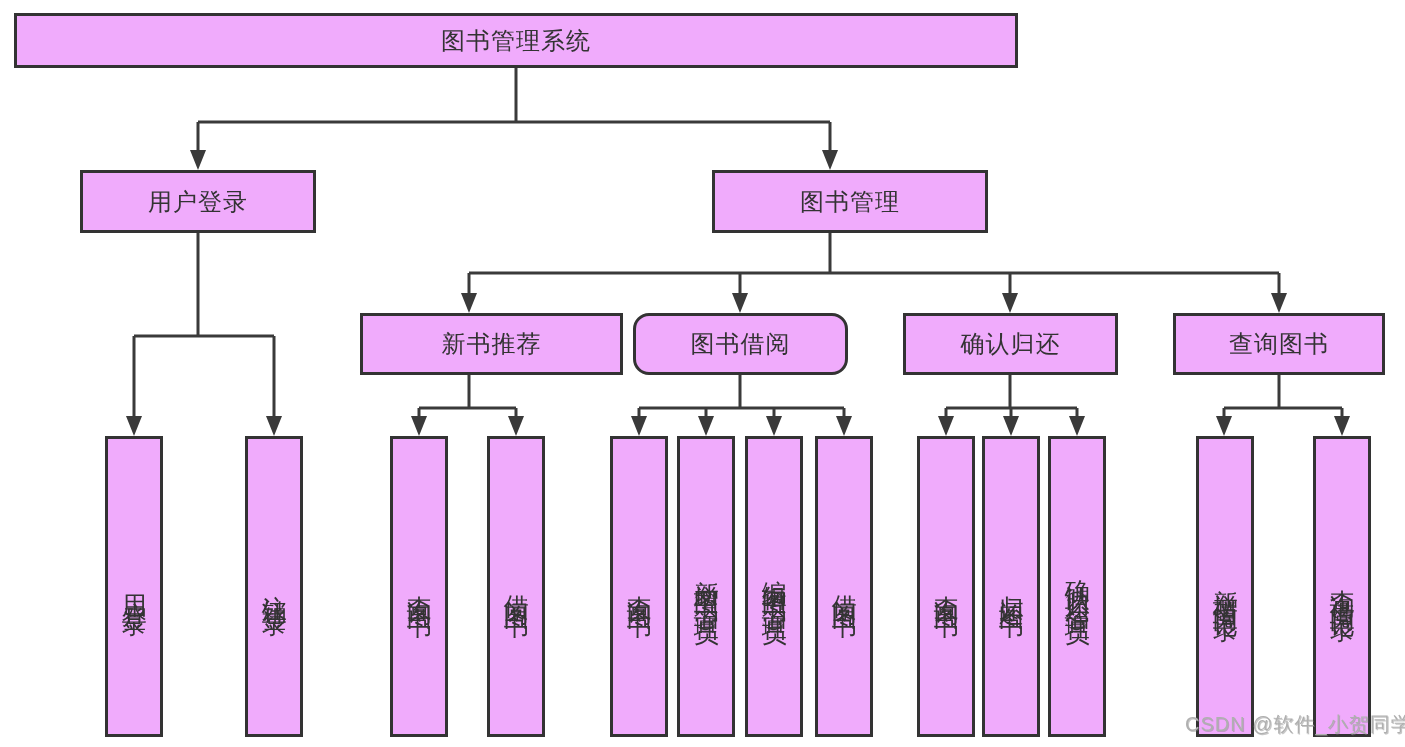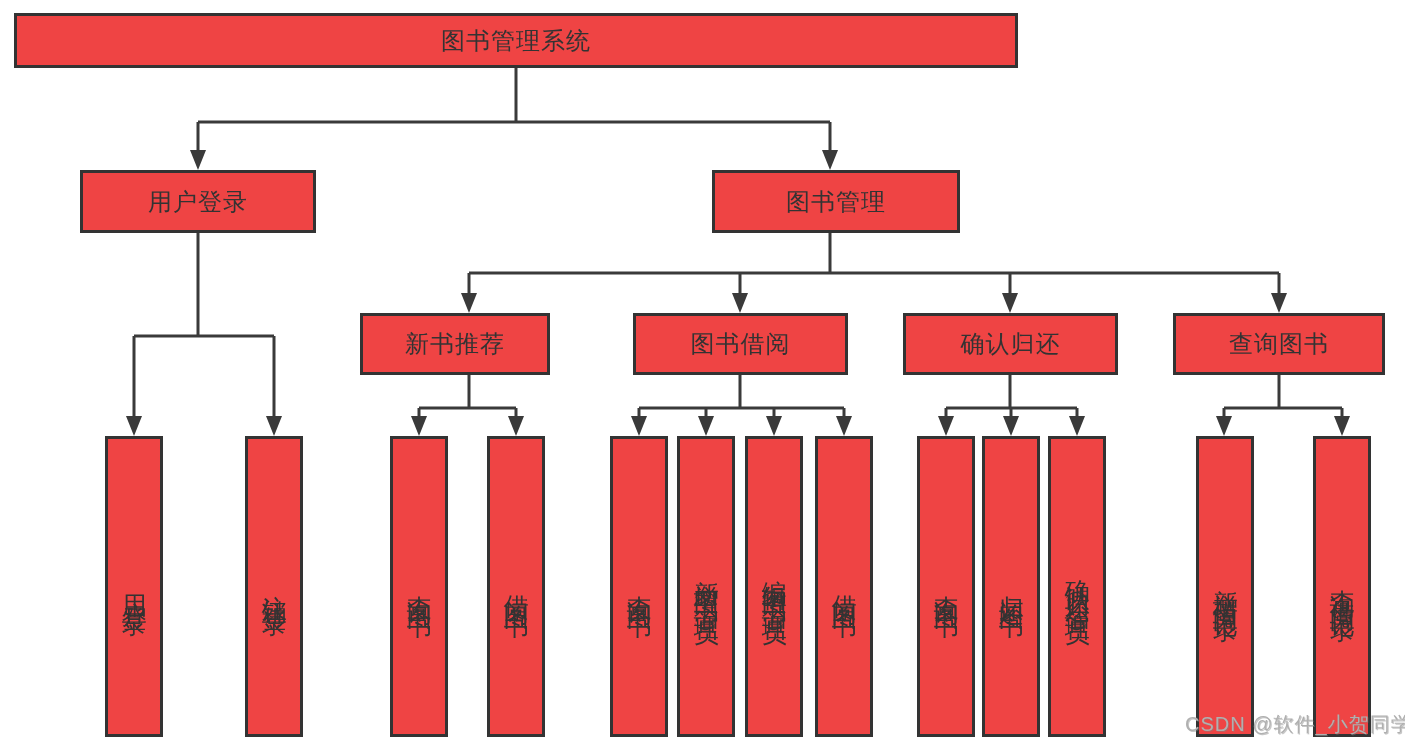--- a/index.html
+++ b/index.html
@@ -7,21 +7,21 @@
     position:relative;
     width:1405px;height:747px;
     font-family:"Liberation Sans","DejaVu Sans",sans-serif;
     color:#333333;
     overflow:hidden;
   }
   #canvas{position:absolute;inset:0;}
   svg.wires{position:absolute;left:0;top:0;z-index:1;}
   .node{
     position:absolute;
-    background:#ef4444;
+    background:#f0abfc;
     border:3px solid #333333;
     box-sizing:border-box;
     display:flex;
     align-items:center;
     justify-content:center;
     z-index:2;
   }
   .node .label{
     color:#333333;
     letter-spacing:1px;
@@ -90,28 +90,28 @@
     </g>
   </svg>
 
   <div class="node root hbox" style="left:14px;top:13px;width:1004px;height:55px;">
     <span class="label">图书管理系统</span>
   </div>
 
   <div class="node hbox" style="left:80px;top:170px;width:236px;height:63px;">
     <span class="label">用户登录</span>
   </div>
-  <div class="node hbox" style="left:712px;top:170px;width:248px;height:63px;">
+  <div class="node hbox" style="left:712px;top:170px;width:276px;height:63px;">
     <span class="label">图书管理</span>
   </div>
 
-  <div class="node hbox" style="left:360px;top:313px;width:190px;height:62px;">
+  <div class="node hbox" style="left:360px;top:313px;width:263px;height:62px;">
     <span class="label">新书推荐</span>
   </div>
-  <div class="node hbox" style="left:633px;top:313px;width:215px;height:62px;">
+  <div class="node hbox" style="left:633px;top:313px;width:215px;height:62px;border-radius:16px;">
     <span class="label">图书借阅</span>
   </div>
   <div class="node hbox" style="left:903px;top:313px;width:215px;height:62px;">
     <span class="label">确认归还</span>
   </div>
   <div class="node hbox" style="left:1173px;top:313px;width:212px;height:62px;">
     <span class="label">查询图书</span>
   </div>
 
   <div class="node vbox" style="left:105px;top:436px;width:58px;height:301px;">

